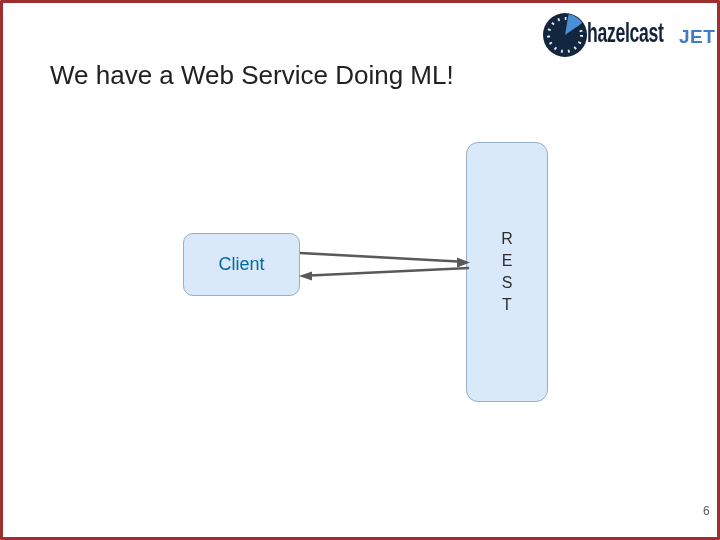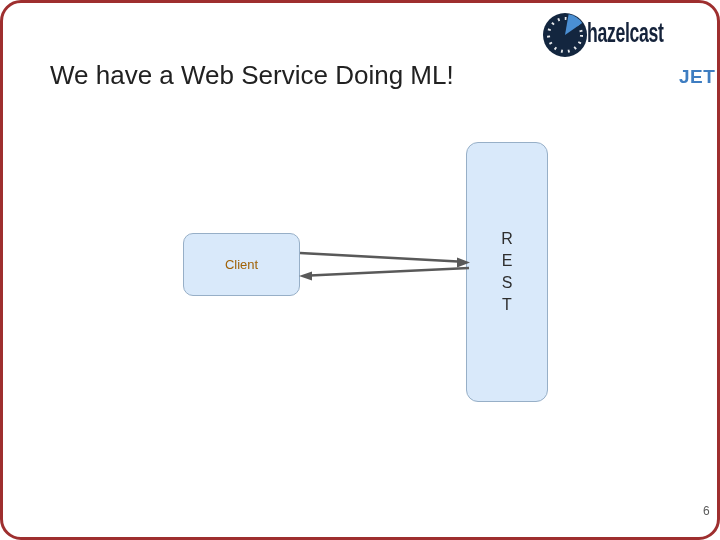--- a/index.html
+++ b/index.html
@@ -3,39 +3,39 @@
 <meta charset="utf-8">
 <style>
   html, body { margin: 0; padding: 0; background: #fff; }
   .slide {
     position: relative;
     width: 720px;
     height: 540px;
     box-sizing: border-box;
     background: #ffffff;
     border: 3px solid #9e2f2f;
-    border-radius: 21px;
+    border-radius: 1px;
     overflow: hidden;
     font-family: "Liberation Sans", sans-serif;
   }
 
   
   .logo { position: absolute; top: 0; left: 0; width: 720px; height: 60px; }
   .logo-icon { position: absolute; left: 539px; top: 9px; }
   .logo-brand {
     position: absolute; left: 584px; top: 16px;
     font-size: 28px; line-height: 28px; font-weight: bold;
     color: #15233b; letter-spacing: -0.5px;
     transform: scaleX(0.63); transform-origin: left center;
     white-space: nowrap;
   }
   .logo-product {
     position: absolute; left: 676px; top: 24px;
     font-size: 19px; line-height: 19px; font-weight: bold;
-    color: #3e7dc1; letter-spacing: 0.5px; margin-top: 40px;
+    color: #3e7dc1; letter-spacing: 0.5px;
   }
 
   
   .title {
     position: absolute; left: 35px; top: 57px;
     font-size: 26px; line-height: 30px;
     color: #212121; white-space: nowrap; margin-left: 12px;
   }
 
   
@@ -43,21 +43,21 @@
     position: absolute;
     background: #d9e9fa;
     border: 1px solid #97afc7;
     box-sizing: border-box;
     display: flex; align-items: center; justify-content: center;
   }
   .client-box {
     left: 180px; top: 230px; width: 117px; height: 63px;
     border-radius: 10px;
   }
-  .client-label { font-size: 13px; color: #a16207; }
+  .client-label { font-size: 18px; color: #0369a1; }
   .rest-box {
     left: 463px; top: 139px; width: 82px; height: 260px;
     border-radius: 12px;
   }
   .rest-label { text-align: center; }
   .rest-letter {
     display: block;
     font-size: 16px; line-height: 22px; color: #2e2e2e;
   }
 

